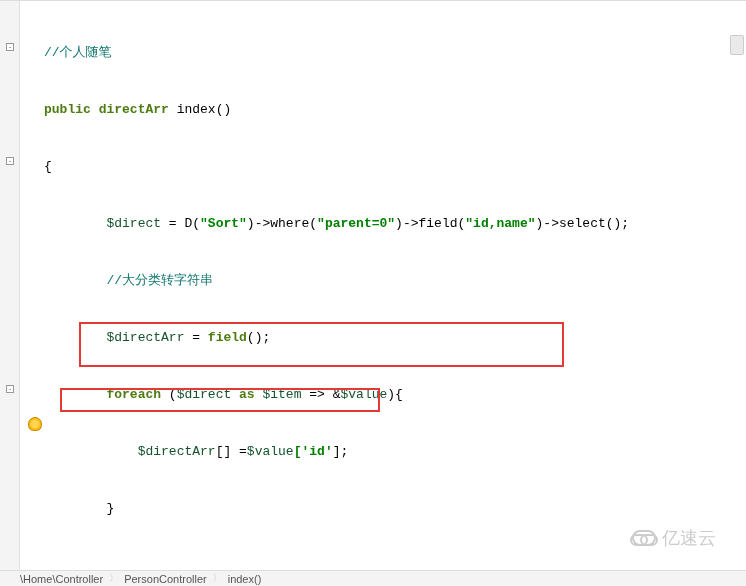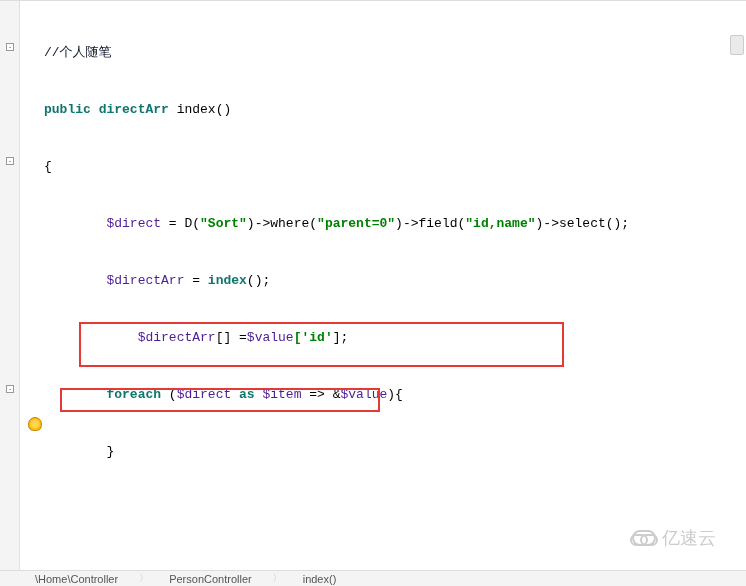--- a/index.html
+++ b/index.html
@@ -54,24 +54,24 @@
     }
     .code-content {
       position: absolute;
       left: 22px;
       top: 4px;
       width: 700px;
       line-height: 19px;
       white-space: pre;
     }
     .line { height: 19px; padding-left: 22px; }
-    .comment { color: #0f172a; }
-    .keyword { color: #0f766e; font-weight: bold; }
+    .comment { color: #0f766e; }
+    .keyword { color: #4d7c0f; font-weight: bold; }
     .string { color: #008000; font-weight: bold; }
-    .var { color: #4c1d95; }
+    .var { color: #14532d; }
     .red-box {
       position: absolute;
       border: 2px solid #e53935;
       pointer-events: none;
     }
     .red-box-1 { left: 79px; top: 321px; width: 485px; height: 45px; }
     .red-box-2 { left: 60px; top: 387px; width: 320px; height: 24px; }
     .breadcrumb {
       position: absolute;
       bottom: 0;
@@ -81,21 +81,21 @@
       background: #f4f4f4;
       border-top: 1px solid #ddd;
       font-family: Arial, sans-serif;
       font-size: 11px;
       padding-left: 20px;
       display: flex;
       align-items: center;
       gap: 6px;
       color: #555;
     }
-    .breadcrumb span { cursor: pointer; margin-left: 15px; }
+    .breadcrumb span { cursor: pointer; }
     .crumb-sep { color: #bbb; font-size: 9px; }
     .watermark {
       position: absolute;
       right: 30px;
       bottom: 20px;
       font-size: 18px;
       color: #ccc;
       font-family: Arial, sans-serif;
       display: flex;
       align-items: center;
@@ -137,23 +137,24 @@
     <div class="gutter-icon fold-icon" style="top:384px">-</div>
   </div>
   <div class="bulb-icon" style="top:416px"></div>
   <div class="side-btn"></div>
 
   <div class="code-content">
     <div class="line"><span class="comment">//个人随笔</span></div>
     <div class="line"><span class="keyword">public</span> <span class="keyword">directArr</span><span> index()</span></div>
     <div class="line"><span>{</span></div>
     <div class="line">        <span class="var">$direct</span><span> = D(</span><span class="string">"Sort"</span><span>)-&gt;where(</span><span class="string">"parent=0"</span><span>)-&gt;field(</span><span class="string">"id,name"</span><span>)-&gt;select();</span></div>
-    <div class="line">        <span class="var">$directArr</span><span> = </span><span class="keyword">index</span><span>();</span></div>
+    <div class="line">        <span class="comment">//大分类转字符串</span></div>
+    <div class="line">        <span class="var">$directArr</span><span> = </span><span class="keyword">field</span><span>();</span></div>
+    <div class="line">        <span class="keyword">foreach</span><span> (</span><span class="var">$direct</span><span class="keyword"> as </span><span class="var">$item</span><span> =&gt; &amp;</span><span class="var">$value</span><span>){</span></div>
     <div class="line">            <span class="var">$directArr</span><span>[] =</span><span class="var">$value</span><span class="string">['id'</span><span>];</span></div>
-    <div class="line">        <span class="keyword">foreach</span><span> (</span><span class="var">$direct</span><span class="keyword"> as </span><span class="var">$item</span><span> =&gt; &amp;</span><span class="var">$value</span><span>){</span></div>
     <div class="line">        <span>}</span></div>
     
     
     
     
     
     
     
     
     

